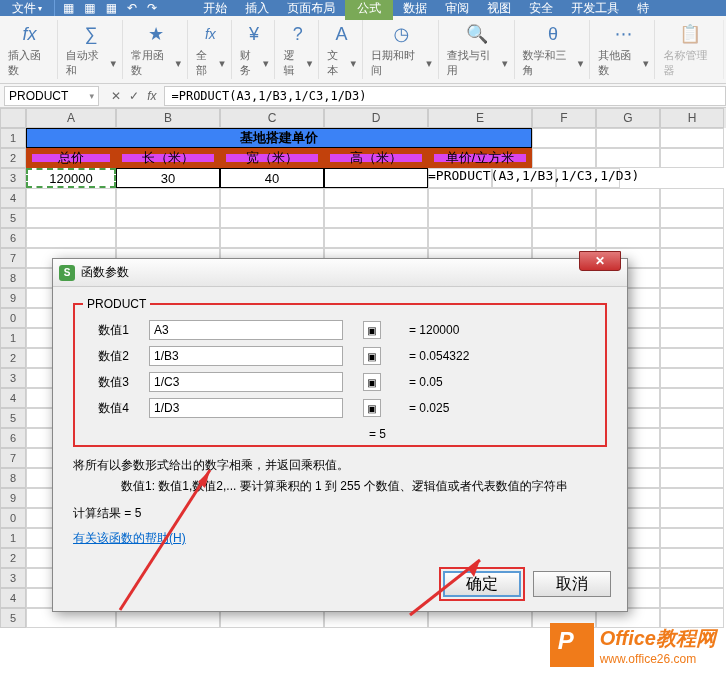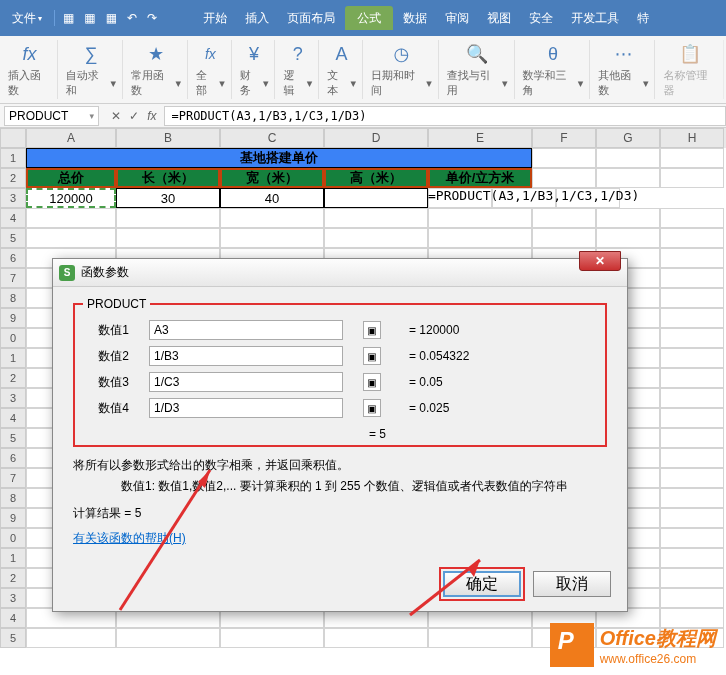--- a/index.html
+++ b/index.html
@@ -1,19 +1,19 @@
 <!DOCTYPE html>
 <html><head>
   <meta charset="utf-8">
   <style>
     * { box-sizing: border-box; margin: 0; padding: 0; font-family: "Microsoft YaHei", sans-serif; }
     body { width: 726px; height: 675px; background: #fff; overflow: hidden; position: relative; font-size: 12px; }
 
     
-    .menubar { height: 36px; background: #4a7ebb; display: flex; align-items: center; color: #fff; padding: 0 4px; gap: 2px; }
+    .menubar { height: 16px; background: #4a7ebb; display: flex; align-items: center; color: #fff; padding: 0 4px; gap: 2px; }
     .menu-btn { padding: 2px 8px; height: 24px; display: flex; align-items: center; cursor: pointer; }
     .menu-btn.active { background: #7aa957; border-radius: 3px 3px 0 0; color: #fff; padding: 2px 12px; }
     .dropdown-arrow { margin-left: 2px; font-size: 8px; }
 
     
     .ribbon { height: 68px; background: #f5f5f5; border-bottom: 1px solid #d0d0d0; display: flex; padding: 4px 2px; gap: 2px; }
     .ribbon-group { display: flex; flex-direction: column; align-items: center; padding: 2px 6px; border-right: 1px solid #e0e0e0; justify-content: space-between; }
     .ribbon-btn { display: flex; flex-direction: column; align-items: center; gap: 2px; color: #666; font-size: 11px; cursor: pointer; }
     .ribbon-icon { width: 24px; height: 24px; display: flex; align-items: center; justify-content: center; font-size: 18px; color: #4a7ebb; }
     .ribbon-label { font-size: 11px; color: #666; display: flex; align-items: center; gap: 2px; }
@@ -33,21 +33,21 @@
     .col-f, .col-g, .col-h { width: 64px; }
 
     .sheet-body { display: flex; }
     .row-headers { width: 26px; }
     .row-header { height: 20px; border: 1px solid #ccc; background: #e8e8e8; display: flex; align-items: center; justify-content: center; font-size: 11px; color: #555; }
     .cells { position: relative; }
     .cell-row { display: flex; height: 20px; }
     .cell { border: 1px solid #d4d4d4; display: flex; align-items: center; padding: 0 4px; font-size: 13px; }
 
     .yellow-title { background: #3b82f6; font-weight: bold; justify-content: center; }
-    .yellow-header { background: #15803d; font-weight: bold; justify-content: center; border: 2px solid #c2410c; }
+    .yellow-header { background: #d946ef; font-weight: normal; justify-content: center; border: 6px solid #c2410c; }
     .data-cell { border: 1px solid #000; justify-content: center; }
     .selected-cell { border: 2px dashed #4a9e4a; }
     .overflow-text { position: absolute; left: 402px; top: 40px; font-family: monospace; white-space: nowrap; font-size: 13px; }
 
     
     .dialog-overlay { position: absolute; top: 258px; left: 52px; width: 576px; background: #f0f0f0; border: 1px solid #888; box-shadow: 3px 3px 12px rgba(0,0,0,0.4); }
     .dialog-titlebar { height: 28px; background: linear-gradient(#fdfdfd, #e8e8e8); display: flex; align-items: center; padding: 0 6px; border-bottom: 1px solid #ccc; position: relative; }
     .dialog-title-icon { width: 16px; height: 16px; background: #4a9e4a; border-radius: 3px; margin-right: 6px; display: flex; align-items: center; justify-content: center; color: #fff; font-size: 10px; font-weight: bold; }
     .dialog-close { position: absolute; right: 6px; top: -8px; width: 42px; height: 20px; background: linear-gradient(#e27979, #c83030); border: 1px solid #8a2020; border-radius: 0 0 3px 3px; color: #fff; display: flex; align-items: center; justify-content: center; font-weight: bold; }
     .dialog-body { padding: 16px 20px; background: #f0f0f0; }

